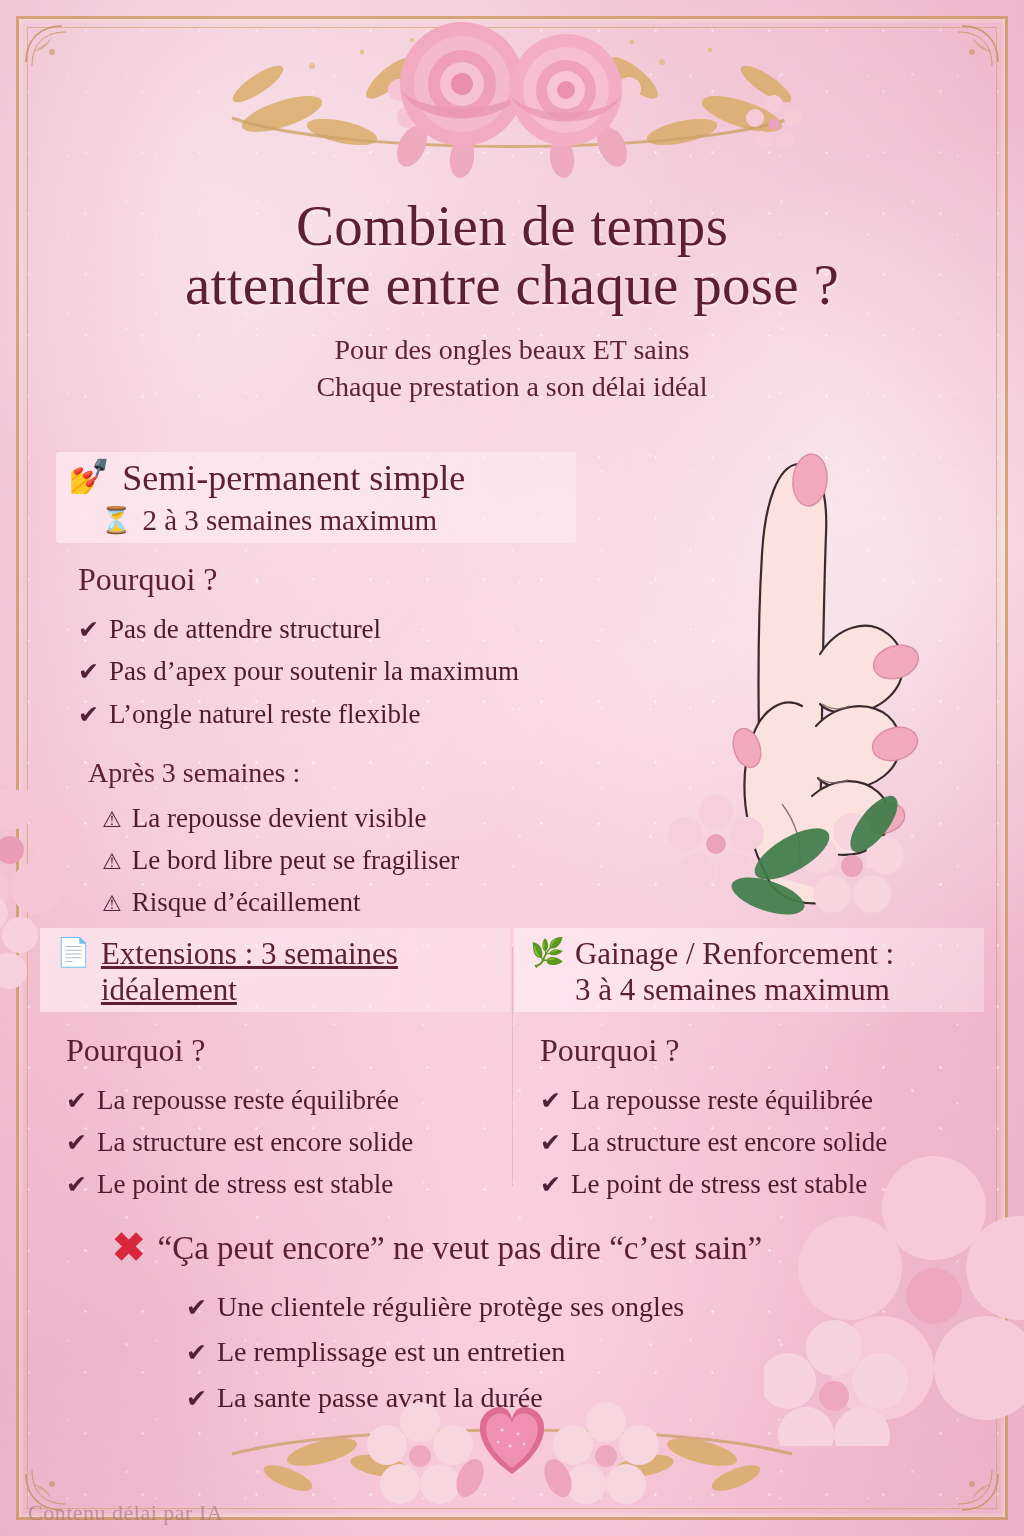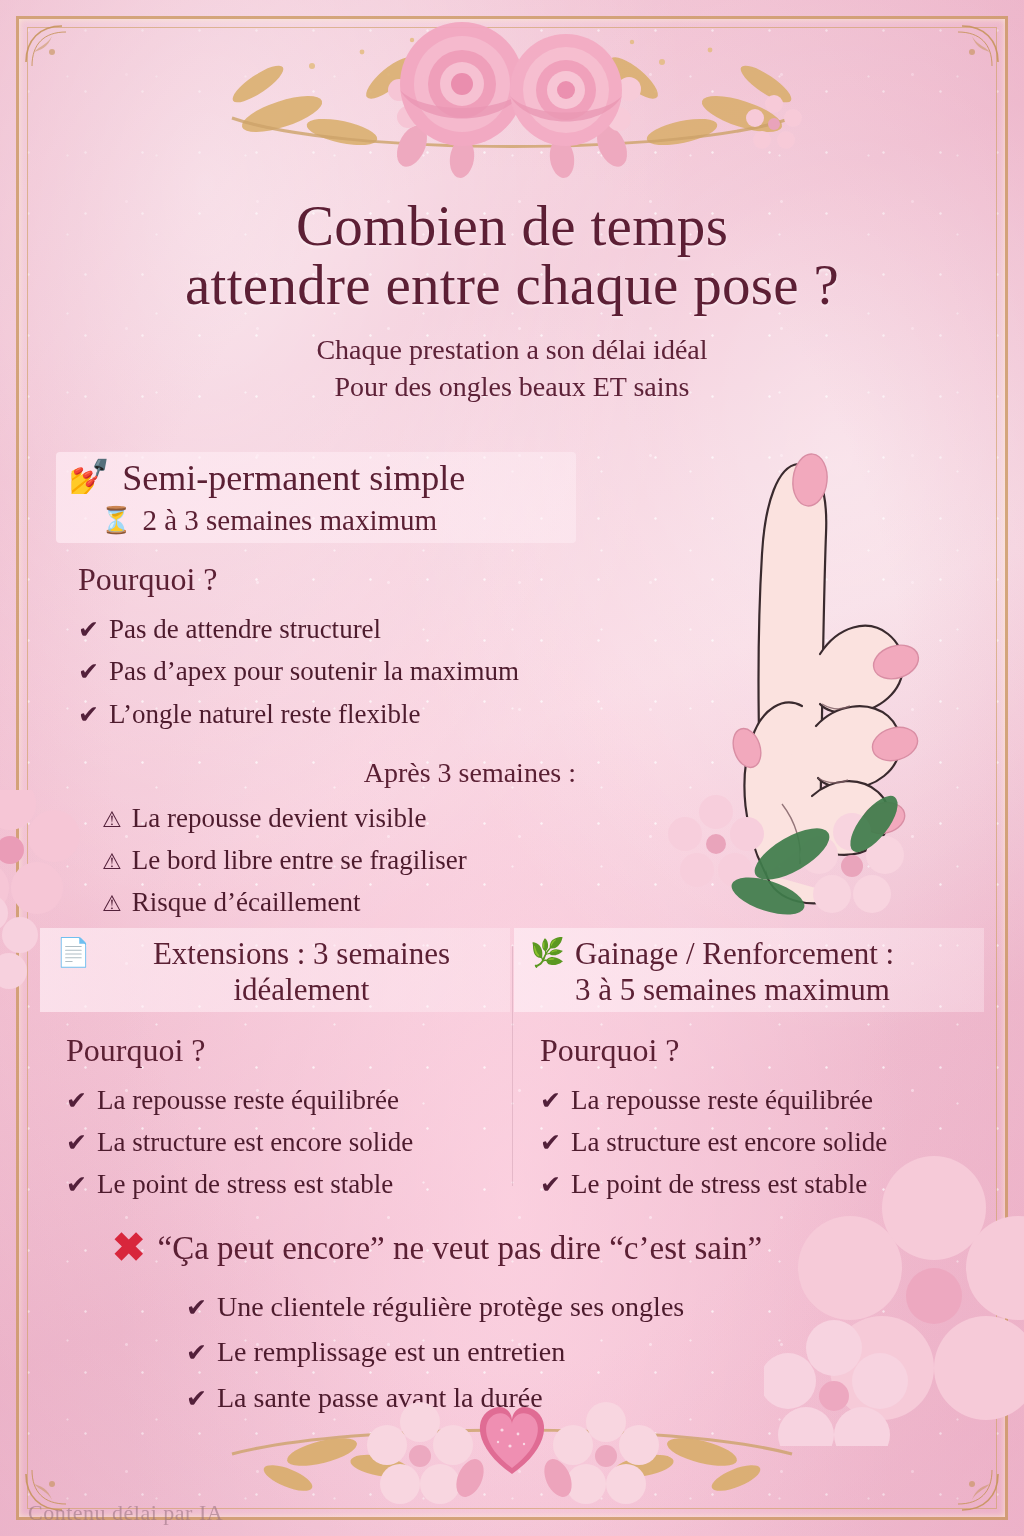--- a/index.html
+++ b/index.html
@@ -170,21 +170,20 @@
     font-size: 27px;
     line-height: 1.56;
     color: #4d1b2d;
   }
   .mark { font-size: 25px; color: #53203a; }
   .mark.warn { font-size: 22px; }
   .after-label {
     font-size: 28px;
     color: #5b2034;
     margin: 22px 0 8px 10px;
-    text-align: right;
   }
   ul.items.indent li { margin-left: 24px; }
 
   
   .hand-wrap {
     position: absolute;
     right: 78px;
     top: 404px;
     width: 330px;
     height: 530px;
@@ -221,21 +220,21 @@
     gap: 10px;
     padding: 8px 8px 4px 16px;
     background: linear-gradient(90deg, rgba(255,238,245,0.7), rgba(255,240,246,0.35));
   }
   .col-head .emoji { font-size: 28px; }
   .col-title {
     font-size: 31px;
     line-height: 1.16;
     color: #5b2034;
   }
-  .col.left .col-title { text-align: center; width: 100%; }
+  .col.left .col-title { text-align: left; width: 100%; text-decoration: underline; }
   .col .qblock { padding: 20px 0 0 26px; }
 
   
   .final {
     position: absolute;
     left: 60px;
     top: 1228px;
     width: 900px;
   }
   .final-head {
@@ -395,22 +394,22 @@
       </g>
     </svg>
   </div>
 
   <div class="header">
     <div class="title">
       <div>Combien de temps</div>
       <div>attendre entre chaque pose ?</div>
     </div>
     <div class="subtitle">
+      <div>Pour des ongles beaux ET sains</div>
       <div>Chaque prestation a son délai idéal</div>
-      <div>Pour des ongles beaux ET sains</div>
     </div>
   </div>
 
   <div class="hand-wrap">
     <svg viewBox="0 0 330 530" width="330" height="530">
       <g stroke="#3a2a2e" stroke-width="2.2" fill="#fbe2df" stroke-linecap="round" stroke-linejoin="round">
 
         <path d="M150 470 C142 380 140 250 146 150 C149 98 162 62 182 60 C202 58 212 86 210 130 C207 210 206 330 204 430"></path>
 
         <path d="M204 250 C222 222 252 214 272 230 C292 246 292 276 272 294 C250 314 214 312 204 300"></path>
@@ -534,21 +533,21 @@
       </ul>
 
       <div class="after-label">Après 3 semaines :</div>
       <ul class="items indent">
         <li>
           <span class="mark warn">⚠</span>
           <span>La repousse devient visible</span>
         </li>
         <li>
           <span class="mark warn">⚠</span>
-          <span>Le bord libre entre se fragiliser</span>
+          <span>Le bord libre peut se fragiliser</span>
         </li>
         <li>
           <span class="mark warn">⚠</span>
           <span>Risque d’écaillement</span>
         </li>
       </ul>
     </div>
   </div>
 
   <div class="two-col">
@@ -579,21 +578,21 @@
           </li>
         </ul>
       </div>
     </div>
 
     <div class="col right">
       <div class="col-head">
         <span class="emoji">🌿</span>
         <span class="col-title">
           <span>Gainage / Renforcement :</span><br>
-          <span>3 à 5 semaines maximum</span>
+          <span>3 à 4 semaines maximum</span>
         </span>
       </div>
       <div class="qblock">
         <div class="q-label">Pourquoi ?</div>
         <ul class="items">
           <li>
             <span class="mark">✔</span>
             <span>La repousse reste équilibrée</span>
           </li>
           <li>

